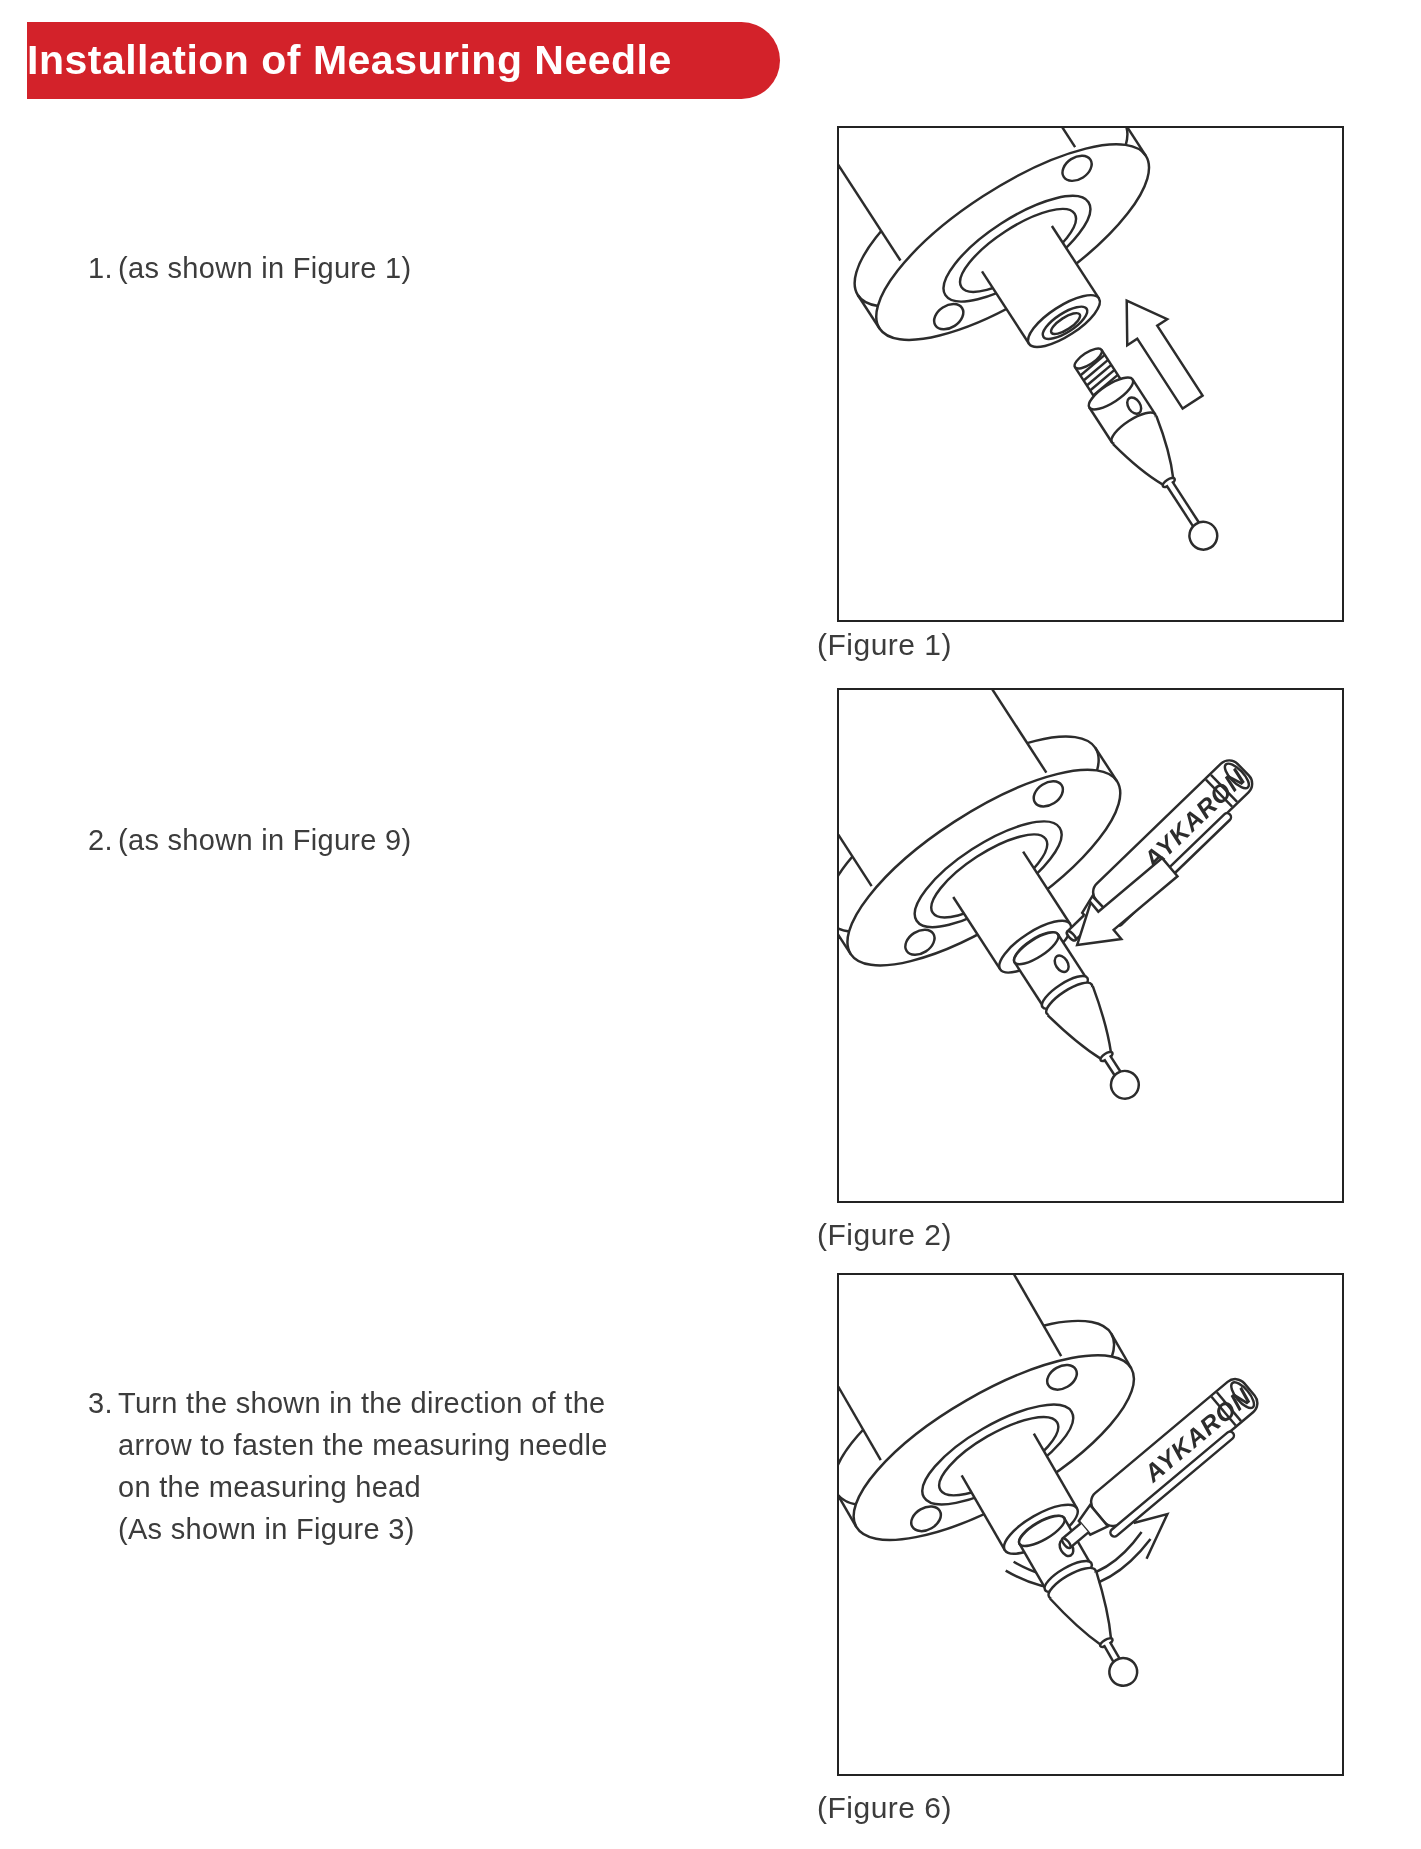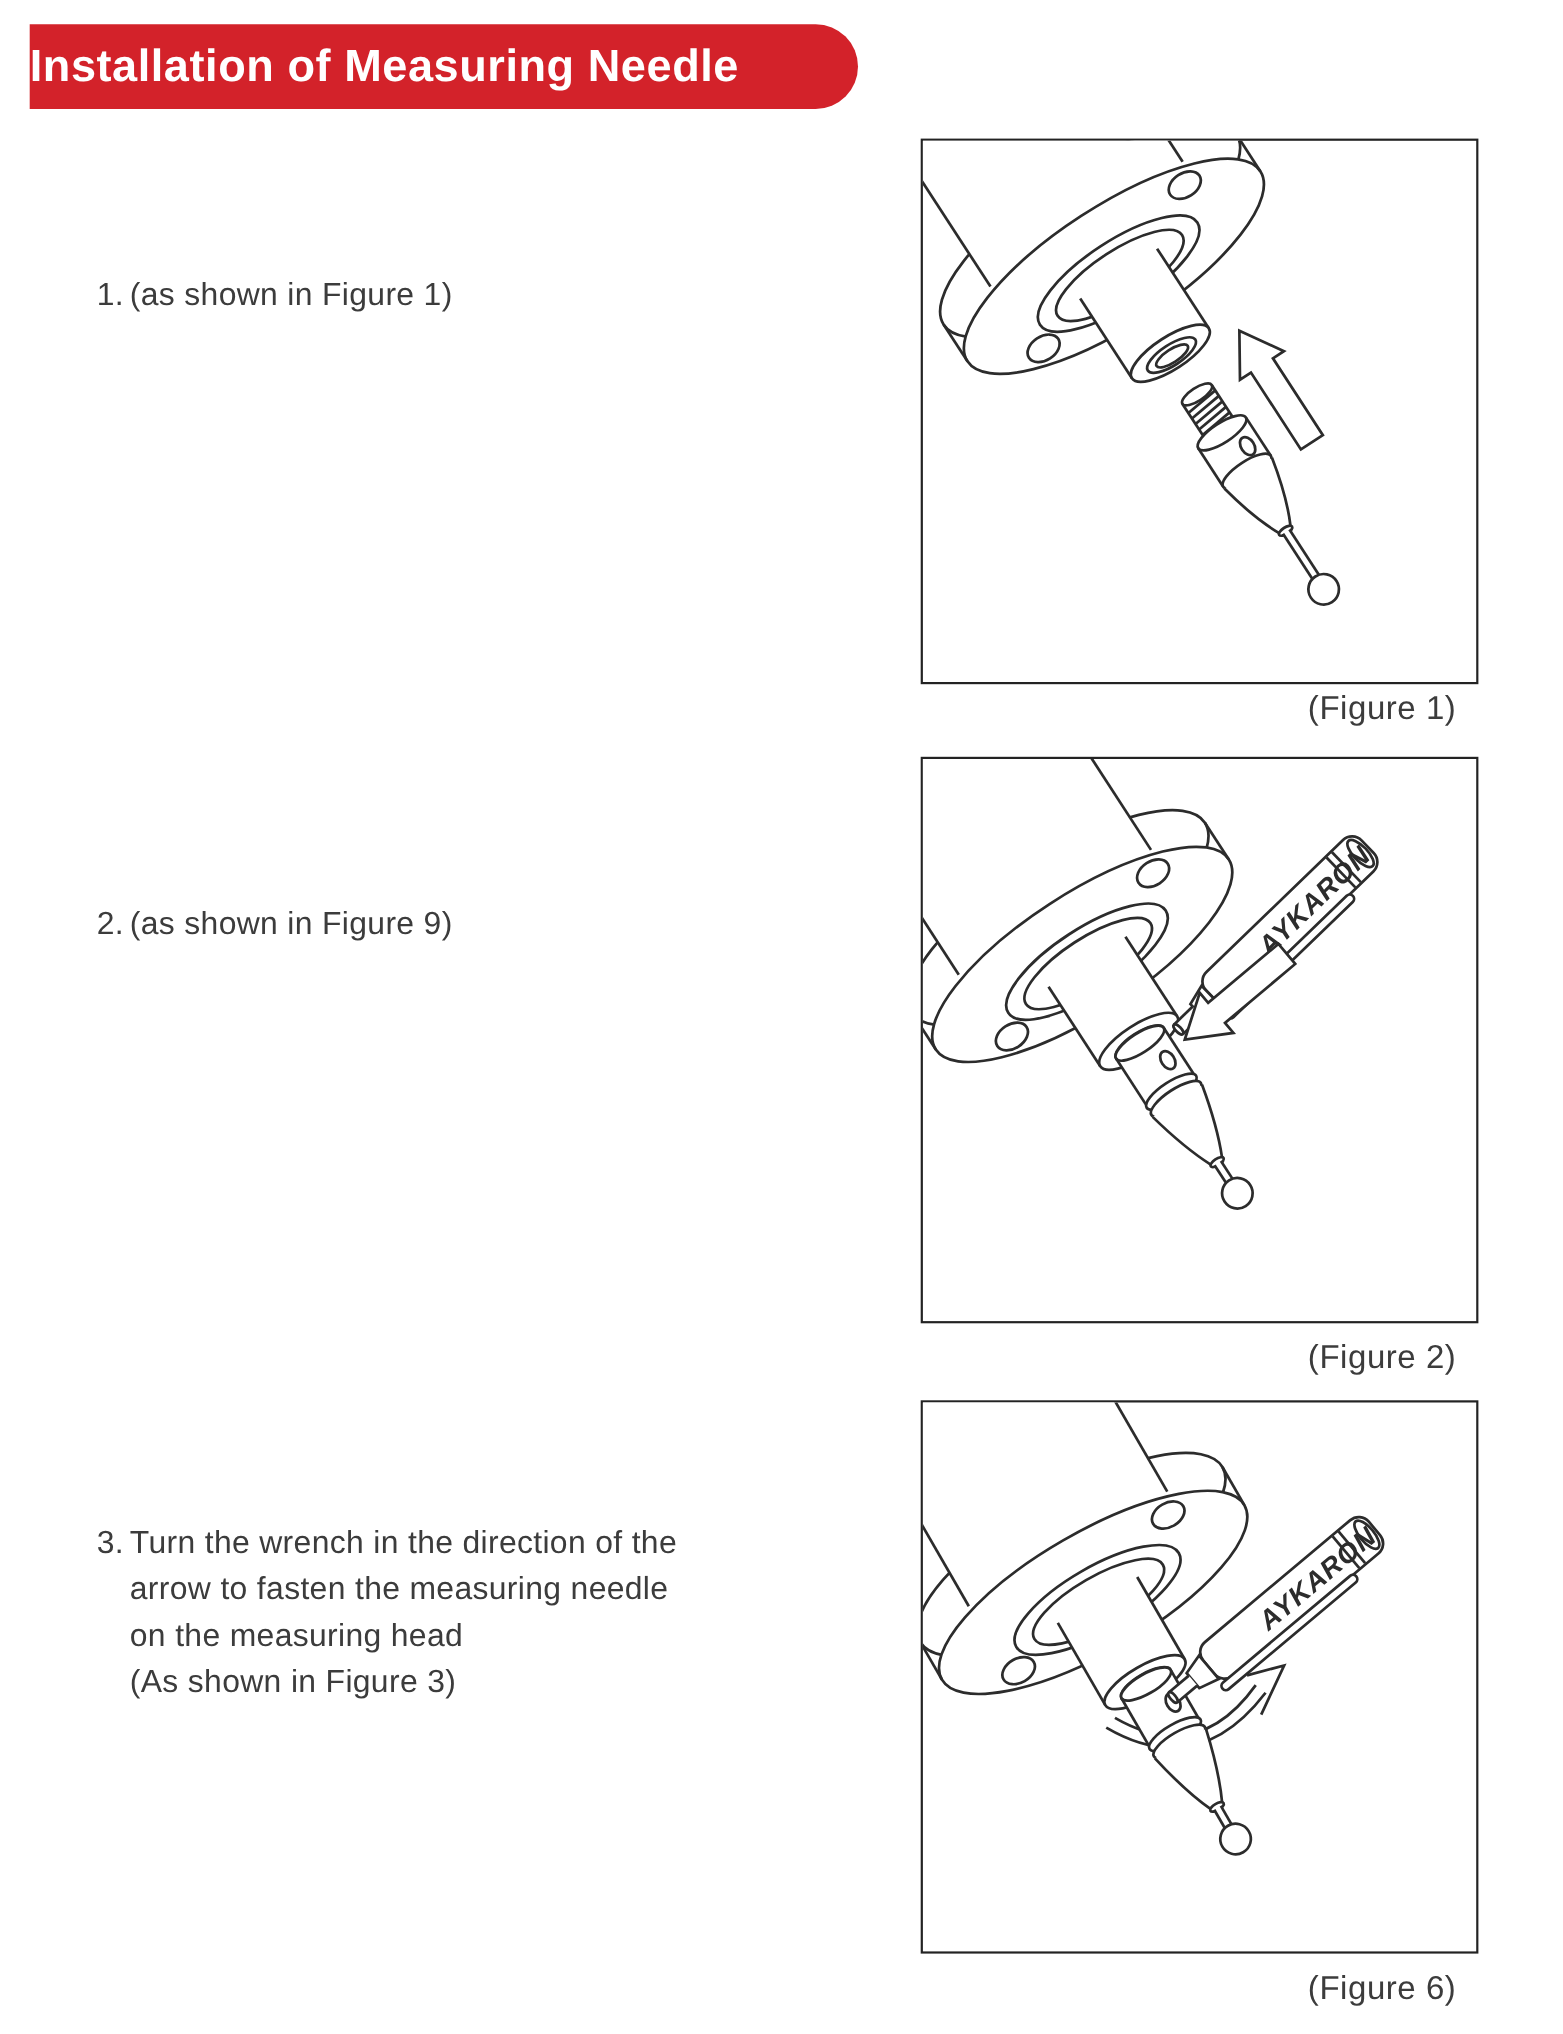--- a/index.html
+++ b/index.html
@@ -20,21 +20,21 @@
     display:flex;letter-spacing:.3px;
   }
   .step .num{width:30px;flex:0 0 30px;}
   .step .lines{white-space:nowrap;}
   .figbox{
     position:absolute;left:837px;width:507px;background:#ffffff;
     border:2px solid #232323;box-sizing:border-box;
   }
   .figbox svg{display:block;width:100%;height:100%;}
   .caption{
-    position:absolute;left:817px;width:507px;text-align:right;
+    position:absolute;left:817px;width:507px;text-align:left;
     color:#3c3c3c;font-size:30px;letter-spacing:.5px;
   }
 </style>
 </head>
 <body>
 
 <svg width="0" height="0" style="position:absolute" aria-hidden="true">
   <defs>
     <g id="probe-head" stroke="#2c2c2c" stroke-width="2.5" fill="none">
       <ellipse cx="0" cy="-40" rx="160" ry="55" fill="#ffffff"></ellipse>
@@ -135,21 +135,21 @@
 <div class="step" style="top:819px">
   <span class="num">2.</span>
   <div class="lines">
     <div>(as shown in Figure 9)</div>
   </div>
 </div>
 
 <div class="step" style="top:1382px">
   <span class="num">3.</span>
   <div class="lines">
-    <div>Turn the wrench in the direction of the</div>
+    <div>Turn the shown in the direction of the</div>
     <div>arrow to fasten the measuring needle</div>
     <div>on the measuring head</div>
     <div>(As shown in Figure 3)</div>
   </div>
 </div>
 
 <div class="figbox" style="top:126px;height:496px">
   <svg viewBox="0 0 507 496">
     <g transform="translate(175,115) rotate(-33)">
       <use href="#probe-head"></use>

